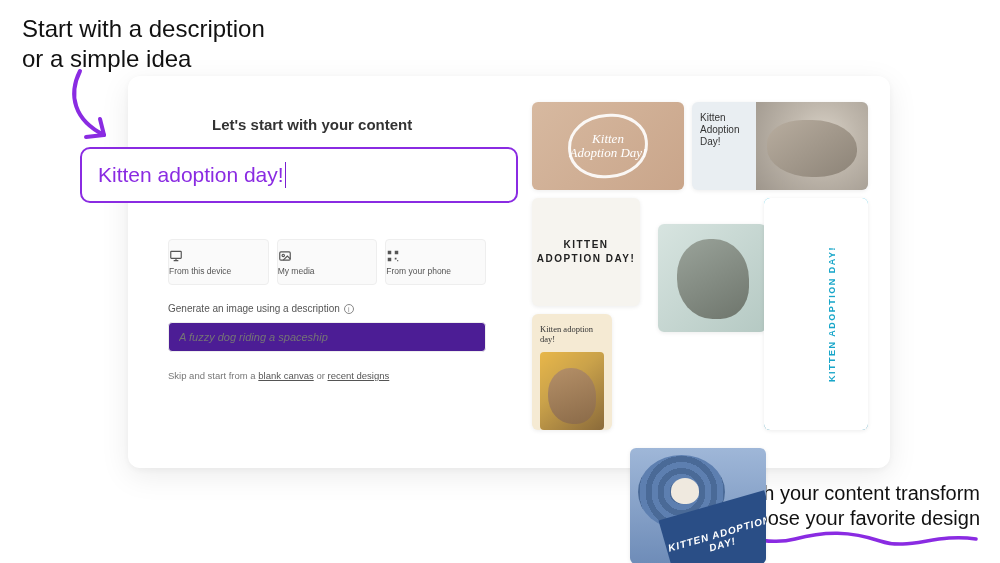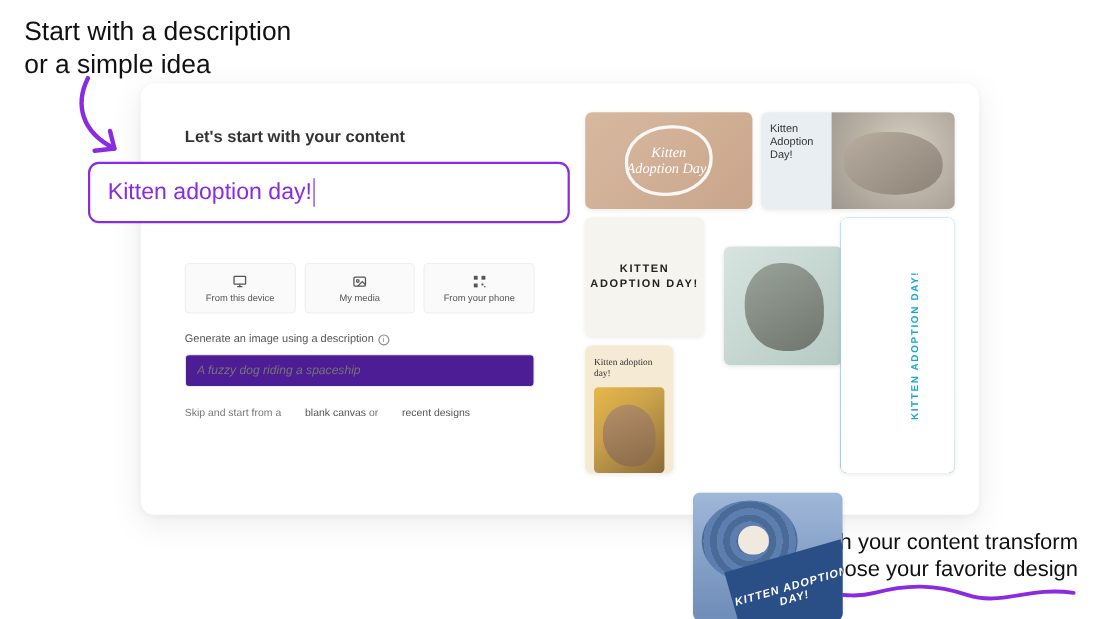--- a/index.html
+++ b/index.html
@@ -66,20 +66,21 @@
   .right-pane {
     flex: 1;
     padding: 26px 24px 24px 10px;
     position: relative;
   }
   .heading {
     font-size: 15px;
     font-weight: 600;
     color: #333;
     margin-bottom: 20px;
+    margin-left: 44px;
   }
   .label {
     font-size: 11px;
     font-weight: 600;
     color: #444;
     margin-bottom: 8px;
   }
   .text-input-highlight {
     position: absolute;
     left: 80px;
@@ -112,21 +113,21 @@
     margin-top: 8px;
   }
   .upload-btn {
     flex: 1;
     height: 46px;
     border: 1px solid #eee;
     border-radius: 4px;
     background: #fafafa;
     display: flex;
     flex-direction: column;
-    align-items: center;
+    align-items: flex-start;
     justify-content: center;
     font-size: 8.5px;
     color: #555;
     gap: 3px;
     cursor: pointer;
   }
   .upload-btn svg { width: 14px; height: 14px; }
   .gen-label {
     margin-top: 18px;
     font-size: 10px;
@@ -147,22 +148,22 @@
     color: #aaa;
     font-style: italic;
   }
   .skip-line {
     margin-top: 18px;
     font-size: 9.5px;
     color: #777;
   }
   .skip-line .link {
     color: #555;
+    text-decoration: underline;
     cursor: pointer;
-    margin-left: 19px;
   }
   
   .thumb {
     position: absolute;
     border-radius: 6px;
     overflow: hidden;
     box-shadow: 0 1px 4px rgba(0,0,0,0.08);
     cursor: pointer;
   }
   

